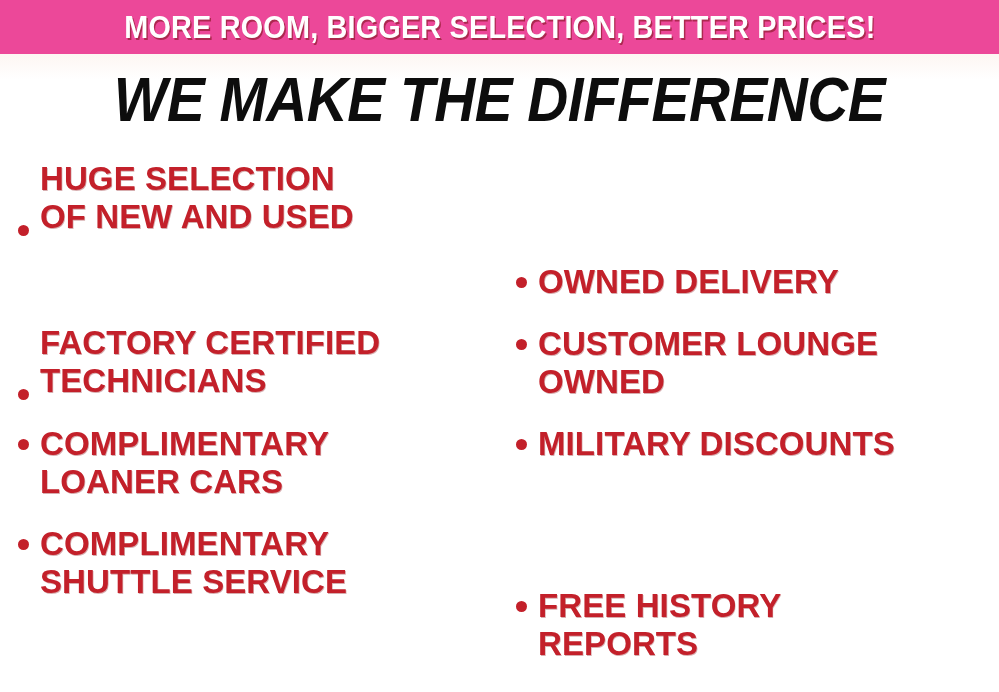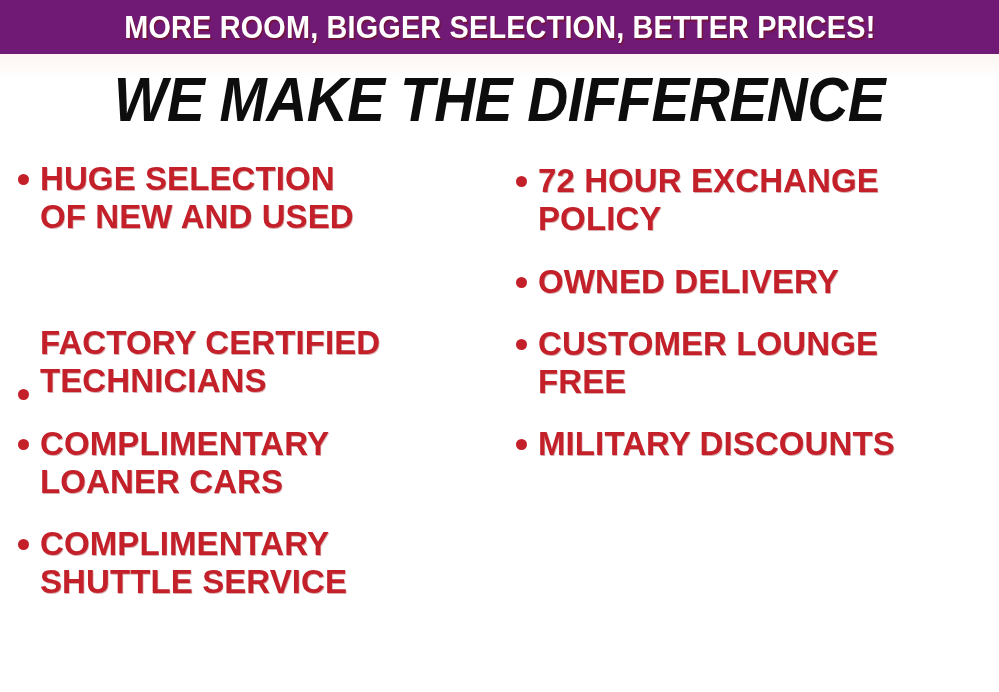--- a/index.html
+++ b/index.html
@@ -16,21 +16,21 @@
     font-family: "Liberation Sans", sans-serif;
   }
 
   
   .banner {
     position: absolute;
     left: 0;
     top: 0;
     width: 999px;
     height: 54px;
-    background: #701a75;
+    background: #ec4899;
     display: flex;
     align-items: center;
     justify-content: center;
   }
   .banner-text {
     color: #ffffff;
     font-family: "Liberation Sans", sans-serif;
     font-weight: bold;
     font-size: 31px;
     letter-spacing: 0.2px;
@@ -100,21 +100,21 @@
     font-family: "Liberation Sans", sans-serif;
     font-weight: bold;
     font-size: 33px;
     line-height: 38px;
     letter-spacing: 0.1px;
     white-space: pre-line;
     text-shadow: 0.7px 0.7px 0 rgba(140, 20, 26, 0.35);
   }
 
   
-  .l0 { left: 18px;  top: 0px;   }
+  .l0 { left: 18px;  top: 0px; align-items: flex-end;   }
   .l1 { left: 18px;  top: 102px; }
   .l2 { left: 18px;  top: 164px; align-items: flex-end; }
   .l3 { left: 18px;  top: 265px; }
   .l4 { left: 18px;  top: 365px; }
 
   
   .r0 { left: 516px; top: 2px;   }
   .r1 { left: 516px; top: 103px; }
   .r2 { left: 516px; top: 165px; }
   .r3 { left: 516px; top: 265px; justify-content: space-between; }
@@ -150,33 +150,33 @@
       <span class="bullet-dot"></span>
       <span class="bullet-text">COMPLIMENTARY
 LOANER CARS</span>
     </div>
     <div class="bullet-row l4">
       <span class="bullet-dot"></span>
       <span class="bullet-text">COMPLIMENTARY
 SHUTTLE SERVICE</span>
     </div>
 
-    <div class="bullet-row r0">
-      <span class="bullet-dot"></span>
-      <span class="bullet-text">72 HOUR EXCHANGE
-POLICY</span>
-    </div>
     <div class="bullet-row r1">
       <span class="bullet-dot"></span>
       <span class="bullet-text">OWNED DELIVERY</span>
     </div>
     <div class="bullet-row r2">
       <span class="bullet-dot"></span>
       <span class="bullet-text">CUSTOMER LOUNGE
-FREE</span>
+OWNED</span>
     </div>
     <div class="bullet-row r3">
       <span class="bullet-dot"></span>
       <span class="bullet-text">MILITARY DISCOUNTS</span>
+    </div>
+    <div class="bullet-row r5">
+      <span class="bullet-dot"></span>
+      <span class="bullet-text">FREE HISTORY
+REPORTS</span>
     </div>
 
   </div>
 </div>
 
 </body></html>

